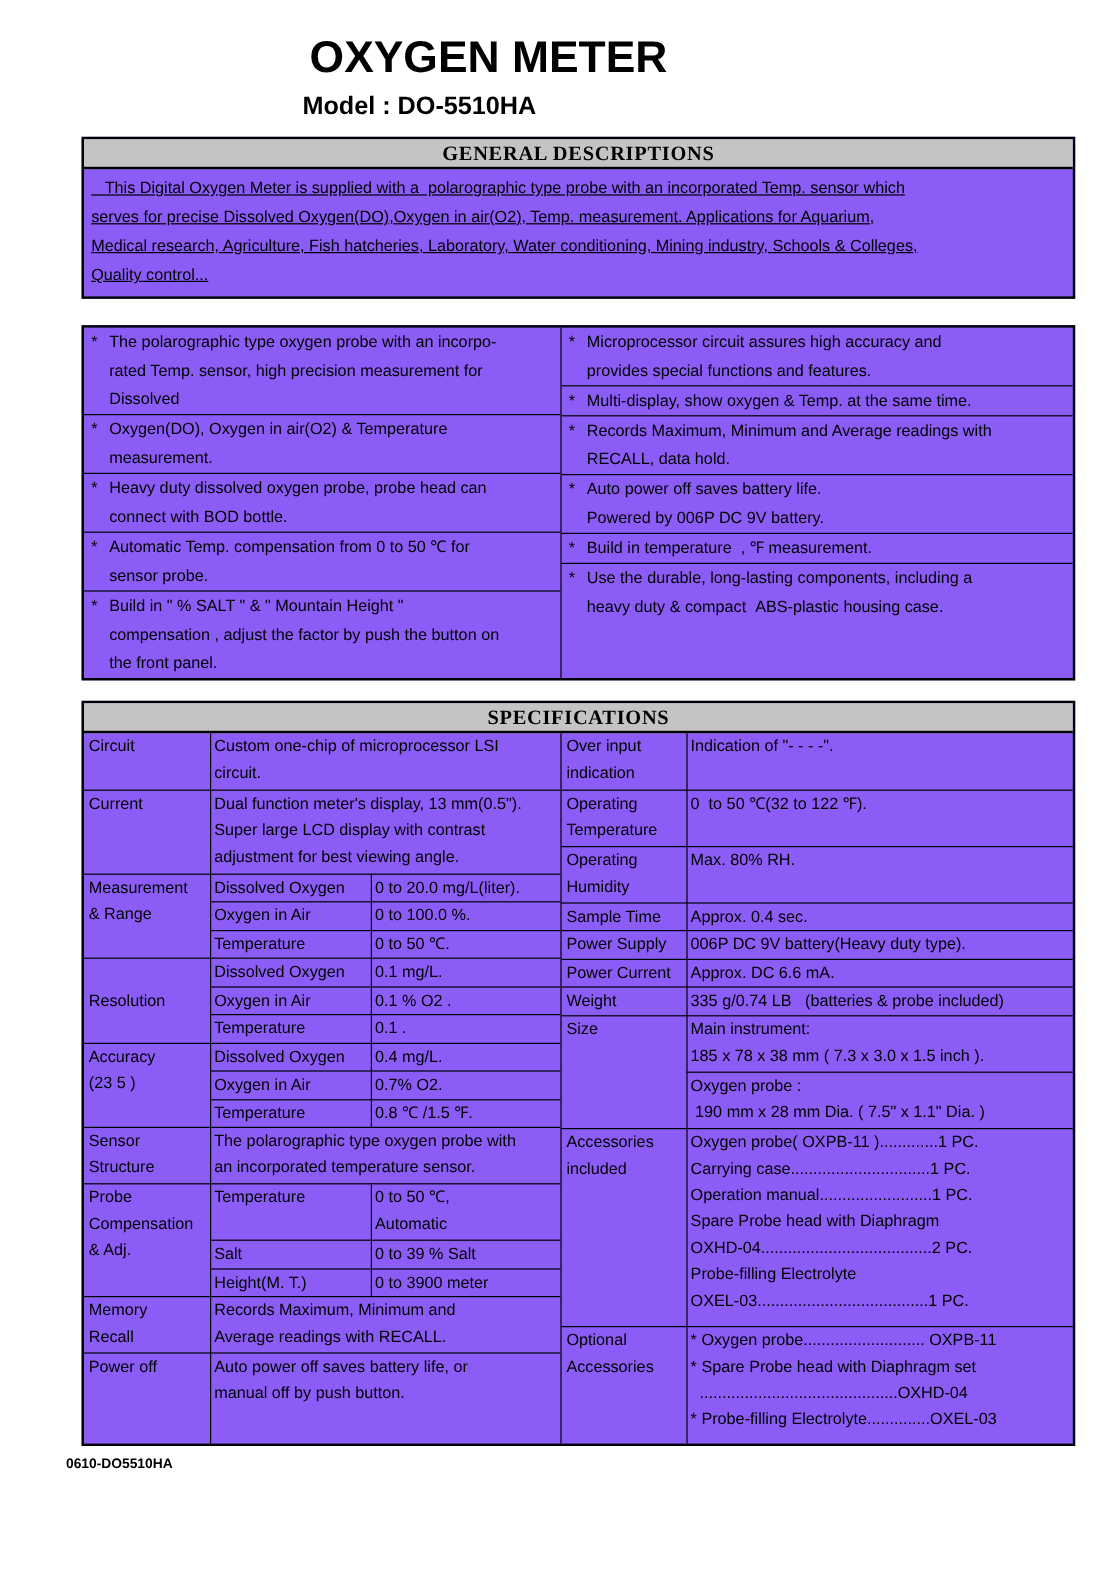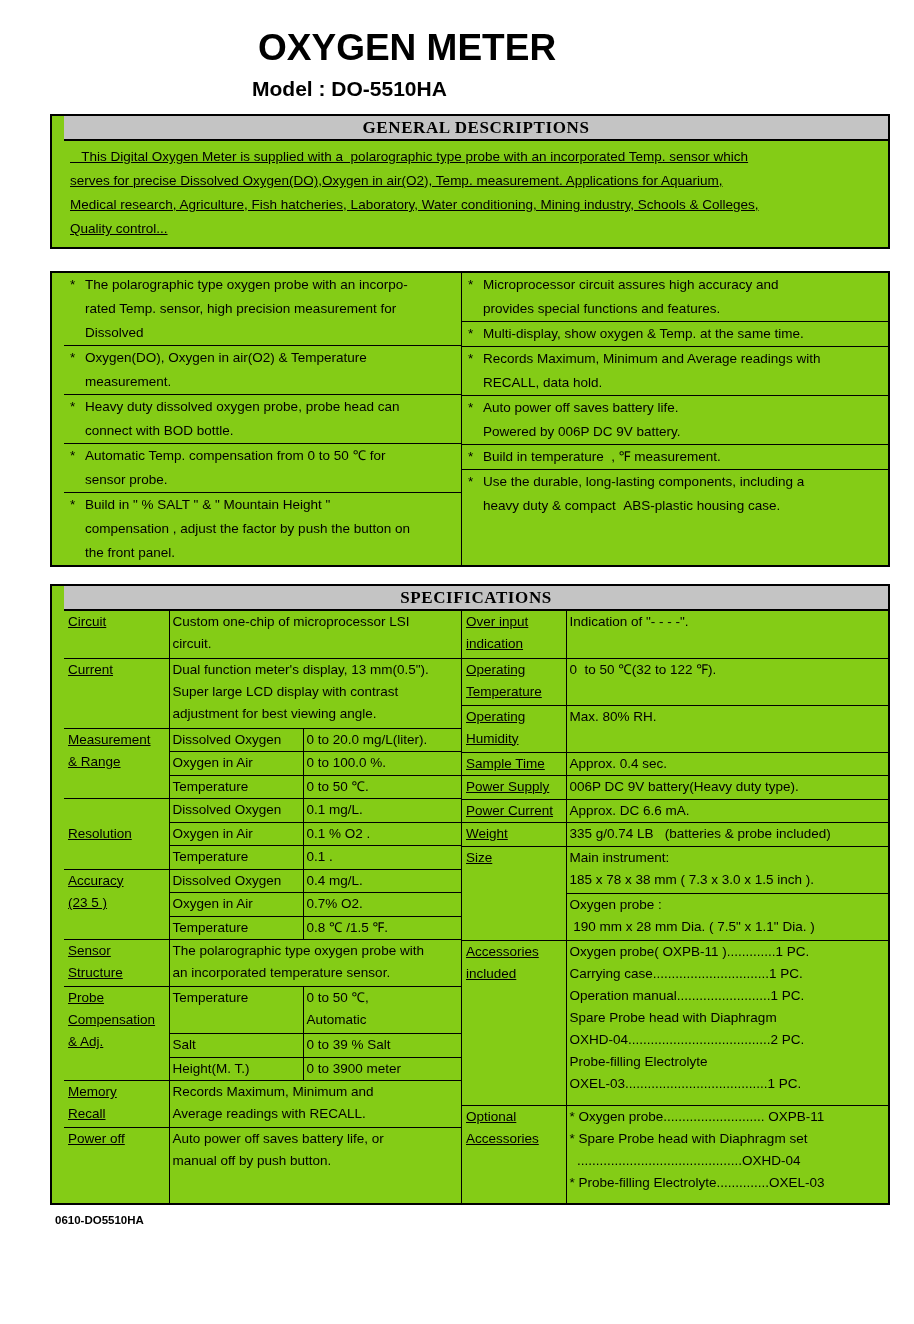--- a/index.html
+++ b/index.html
@@ -5,21 +5,21 @@
   html,body{margin:0;padding:0;background:#ffffff;}
   body{width:914px;height:1324px;font-family:"Liberation Sans",sans-serif;color:#000;-webkit-font-smoothing:antialiased;}
   .page{position:relative;width:914px;height:1324px;overflow:hidden;}
 
   
   .title-block{padding:20px 0 0 252px;}
   .page-title{margin:6px;font-size:37px;font-weight:bold;line-height:44px;letter-spacing:0px;}
   .model-line{font-size:21px;font-weight:bold;line-height:26px;margin-top:1px;}
 
   
-  .box{border:2px solid #000;margin-left:50px;width:824px;background:#84cc16;padding-left:12px;}
+  .box{border:2px solid #000;margin-left:68px;width:824px;background:#8b5cf6;}
   .bar{background:#c4c4c4;border-bottom:2px solid #000;font-family:"Liberation Serif",serif;
        font-weight:bold;font-size:17px;text-align:center;height:23px;line-height:23px;letter-spacing:0.6px;}
   .pre{white-space:pre-line;}
 
   
   .desc-box{margin-top:12px;}
   .desc-body{padding:4px 6px 6px 6px;font-size:13.5px;line-height:24px;text-decoration:underline;}
 
   
   .feat-box{margin-top:22px;}
@@ -33,21 +33,21 @@
   .feat-text{flex:1;padding-right:2px;}
 
   
   .spec-box{margin-top:17px;}
   .spec-cols{display:flex;}
   .spec-table{border-collapse:collapse;table-layout:fixed;height:592px;font-size:13.5px;border-style:hidden;}
   .spec-table td{border:1px solid #000;padding:0 3px;vertical-align:top;line-height:22px;overflow:hidden;}
   .t-left{width:397px;}
   .spec-right-wrap{border-left:1px solid #000;flex:1;}
   .t-right{width:426px;}
-  td.lab{padding-left:4px;text-decoration:underline;}
+  td.lab{padding-left:4px;}
   td.mid{vertical-align:middle;}
 
   
   .footer{margin:8px 0 0 55px;width:780px;display:flex;justify-content:space-between;
           font-size:11.5px;font-weight:bold;line-height:14px;}
 </style>
 </head>
 <body>
 
 <div class="page">

